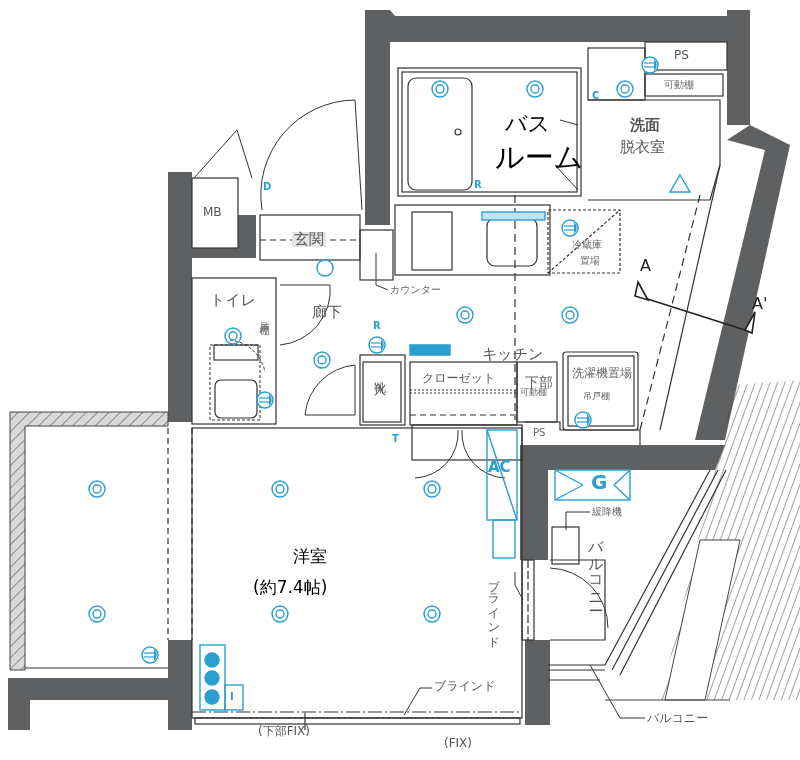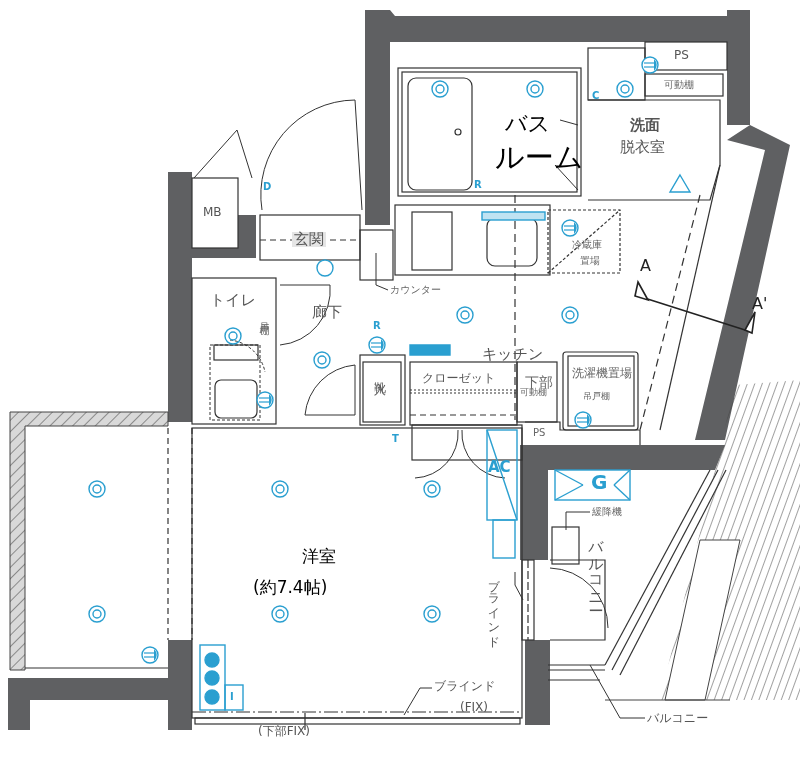--- a/index.html
+++ b/index.html
@@ -210,21 +210,21 @@
     <polyline points="404,715 420,688 432,688"></polyline>
     <polyline points="566,512 566,530"></polyline>
     <line x1="566" y1="512" x2="590" y2="512"></line>
     <polyline points="523,600 515,585 515,572"></polyline>
     <polyline points="376,253 376,285 388,290"></polyline>
     <polyline points="578,125 560,120"></polyline>
     <line x1="555" y1="165" x2="578" y2="190"></line>
   </g>
 </svg>
 
-<div class="lbl big" style="left:293px;top:548px;margin-left:9px;">洋室</div>
+<div class="lbl big" style="left:293px;top:548px;">洋室</div>
 <div class="lbl big" style="left:253px;top:579px;">(約7.4帖)</div>
 
 <div class="lbl big" style="left:505px;top:113px;font-size:22px;">バス</div>
 <div class="lbl big" style="left:495px;top:143px;font-size:29px;">ルーム</div>
 
 <div class="lbl mid" style="left:630px;top:118px;font-weight:bold;">洗面</div>
 <div class="lbl mid" style="left:620px;top:140px;">脱衣室</div>
 
 <div class="lbl mid" style="left:292px;top:232px;background:#e5e5e5;padding:0 2px;">玄関</div>
 <div class="lbl mid" style="left:312px;top:305px;">廊下</div>
@@ -243,21 +243,21 @@
 <div class="lbl xs" style="left:572px;top:240px;">冷蔵庫</div>
 <div class="lbl xs" style="left:580px;top:256px;">置場</div>
 <div class="lbl xs" style="left:525px;top:375px;font-size:14px;">下部</div>
 <div class="lbl xs" style="left:520px;top:388px;font-size:9px;">可動棚</div>
 <div class="lbl xs" style="left:572px;top:367px;font-size:12px;">洗濯機置場</div>
 <div class="lbl xs" style="left:583px;top:392px;font-size:9px;">吊戸棚</div>
 <div class="lbl xs" style="left:592px;top:507px;">緩降機</div>
 <div class="lbl sm vert" style="left:488px;top:570px;">ブラインド</div>
 <div class="lbl sm" style="left:434px;top:680px;">ブラインド</div>
 <div class="lbl sm" style="left:258px;top:725px;">(下部FIX)</div>
-<div class="lbl sm" style="left:444px;top:701px;margin-left:16px;">(FIX)</div>
+<div class="lbl sm" style="left:444px;top:737px;">(FIX)</div>
 <div class="lbl sm" style="left:647px;top:712px;">バルコニー</div>
 <div class="lbl big" style="left:640px;top:258px;font-size:16px;color:#222;">A</div>
 <div class="lbl big" style="left:752px;top:296px;font-size:16px;color:#222;">A'</div>
 
 <div class="lbl xs blue" style="left:263px;top:182px;">D</div>
 <div class="lbl xs blue" style="left:474px;top:180px;">R</div>
 <div class="lbl xs blue" style="left:373px;top:321px;">R</div>
 <div class="lbl xs blue" style="left:592px;top:91px;">C</div>
 <div class="lbl xs blue" style="left:392px;top:434px;">T</div>
 <div class="lbl sm blue" style="left:488px;top:460px;font-size:15px;">AC</div>

